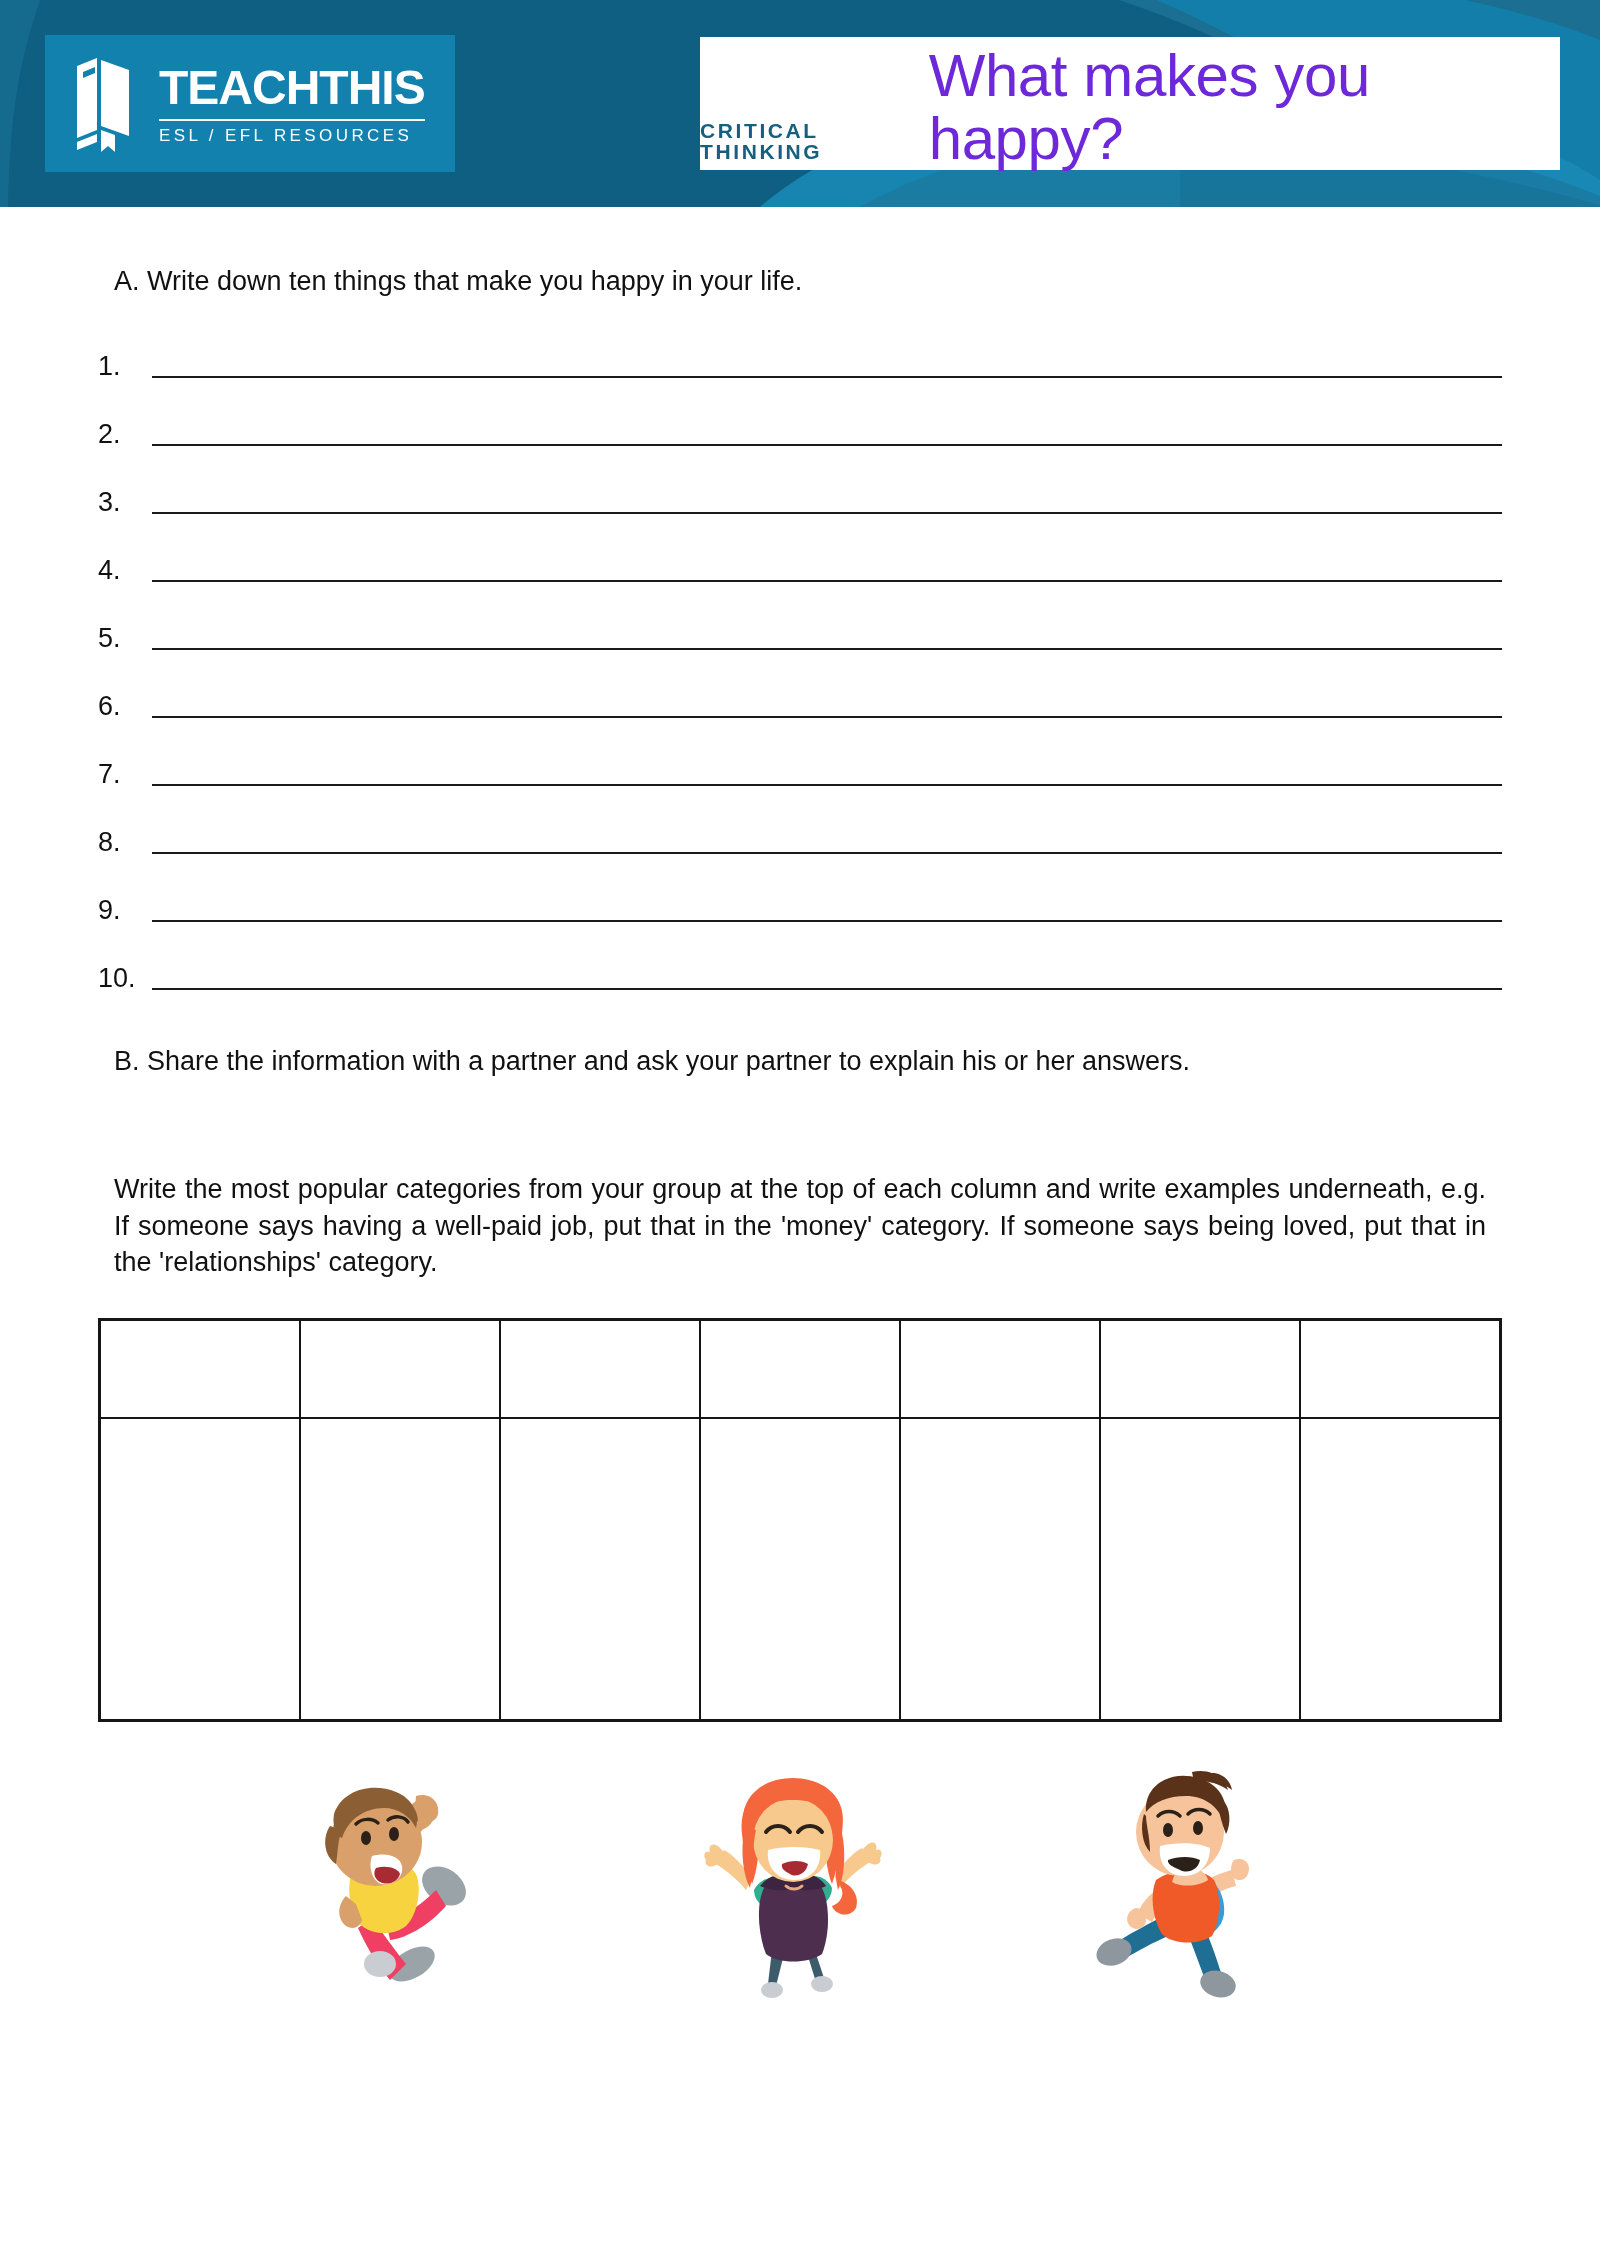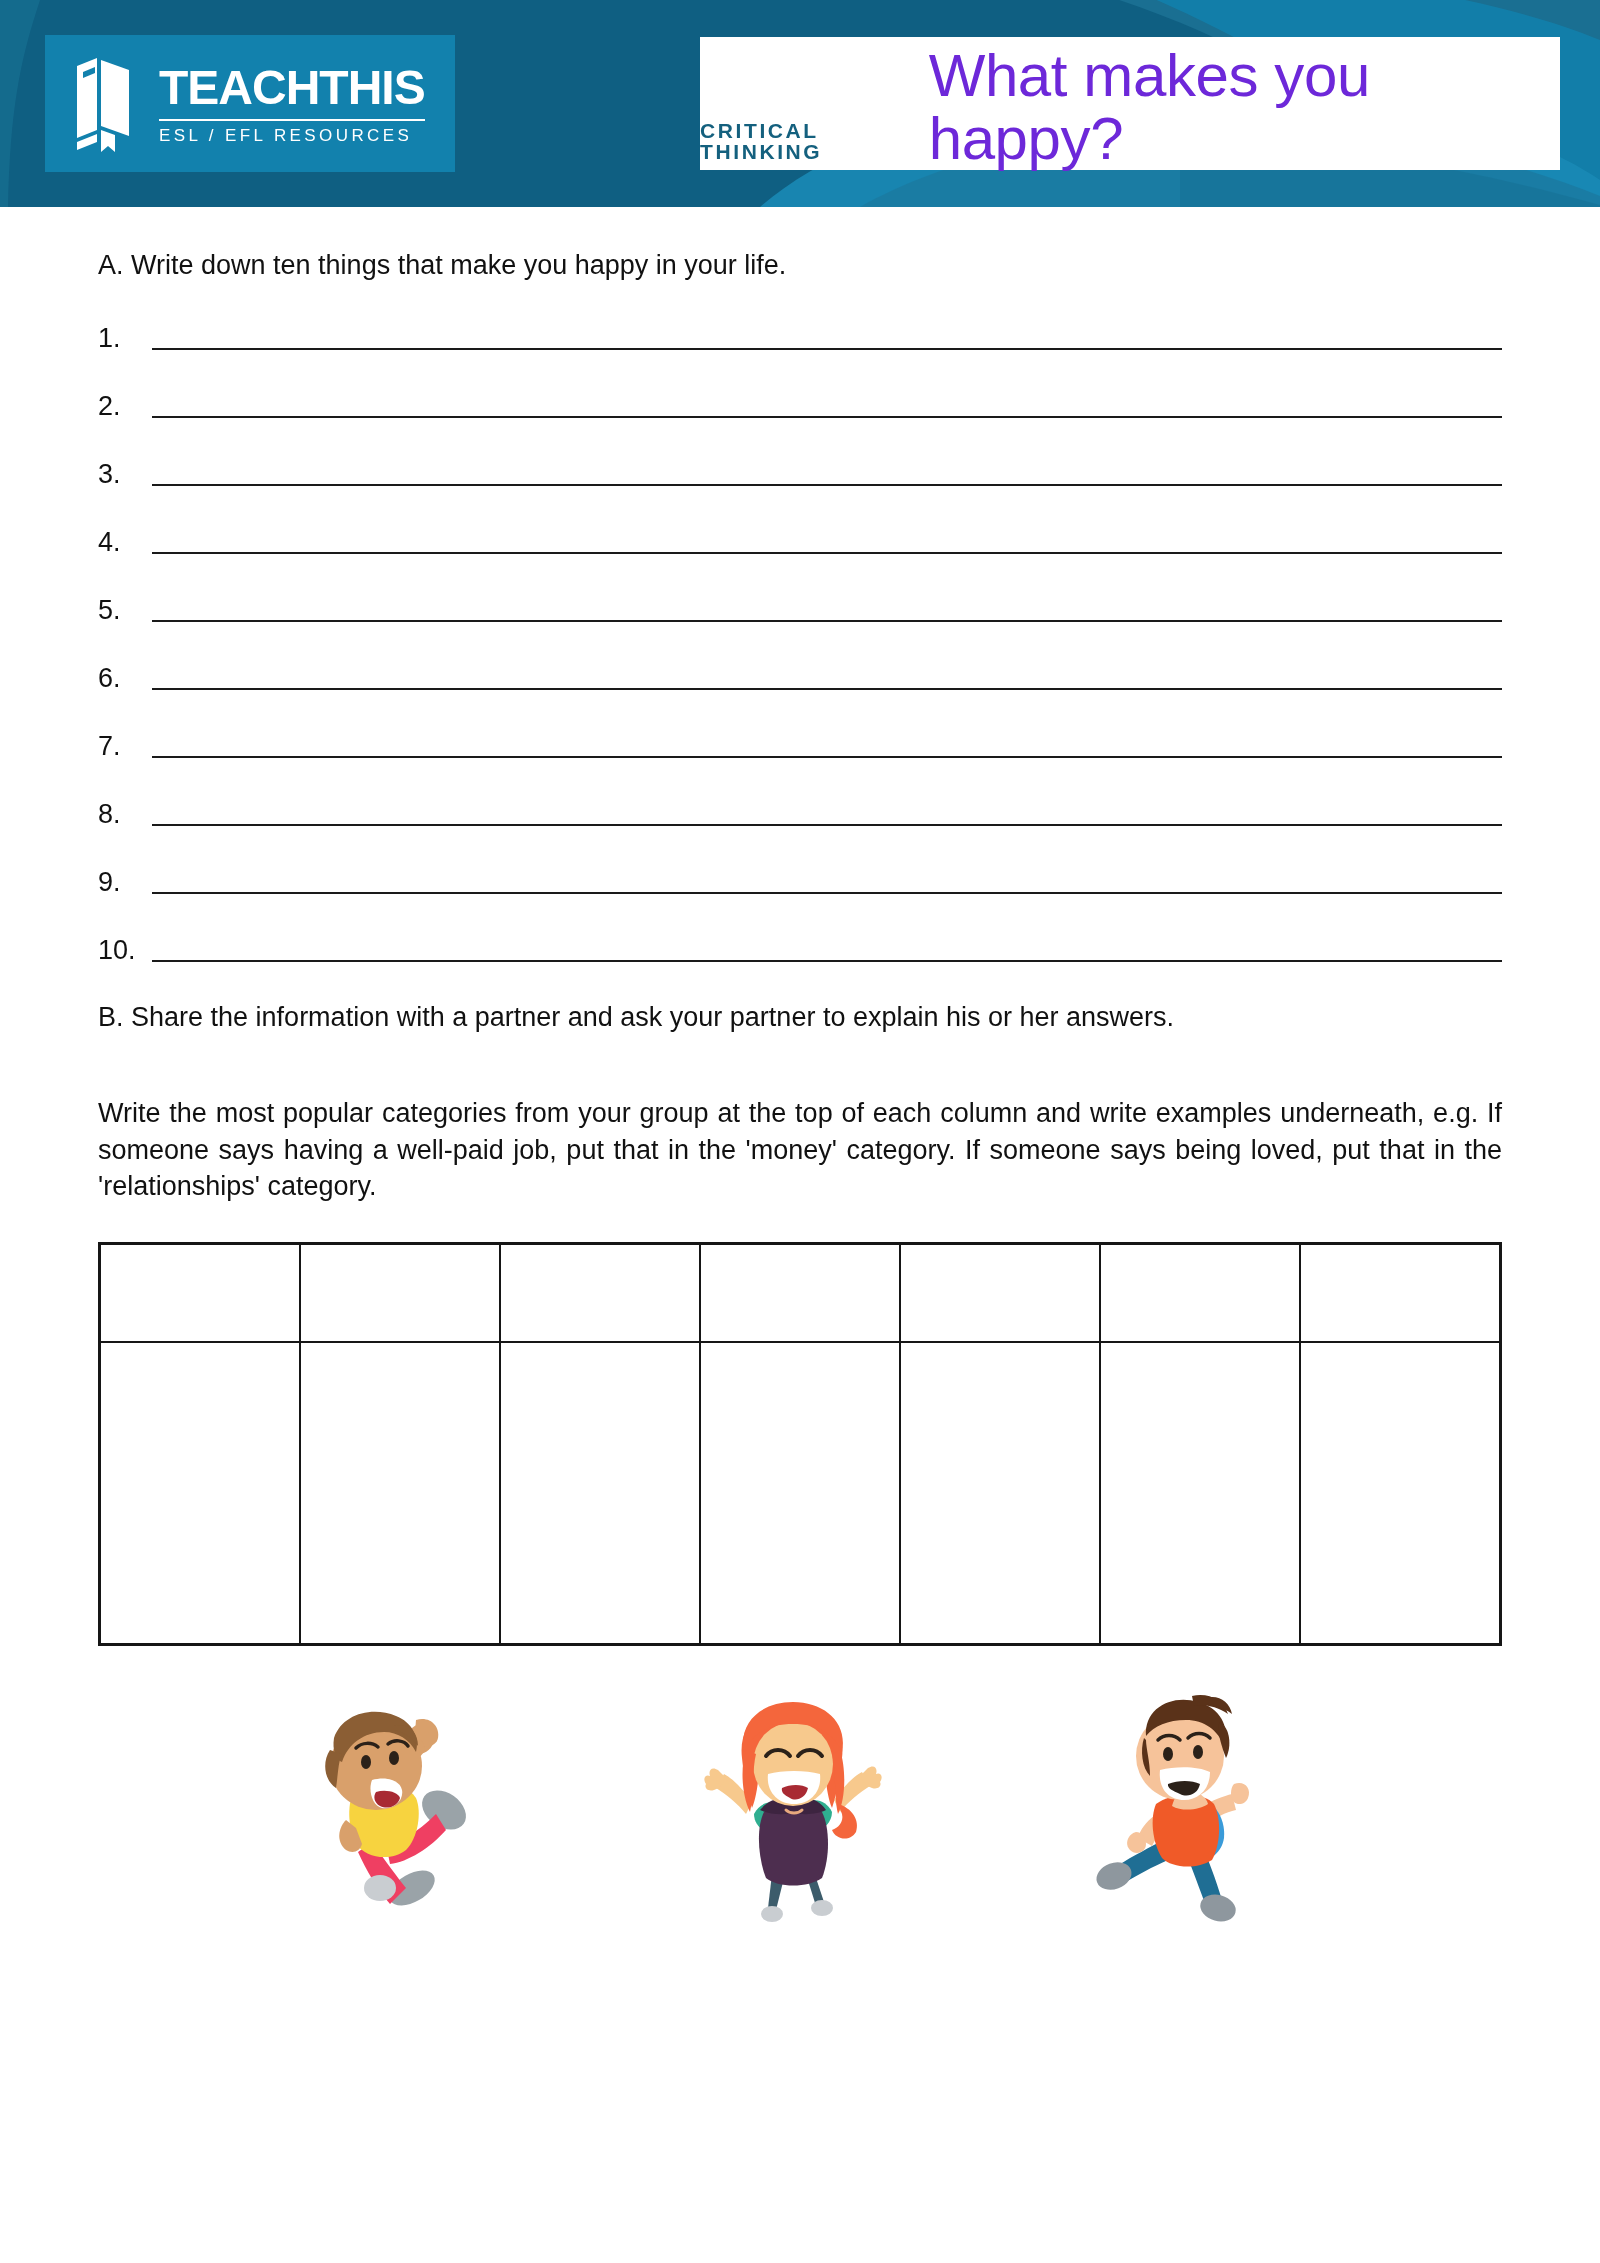--- a/index.html
+++ b/index.html
@@ -44,21 +44,21 @@
   }
   .main-title{
     color:#6d28d9;font-size:60px;font-weight:normal;line-height:1.05;letter-spacing:-0.4px;
   }
 
   
   .body-area{position:absolute;left:0;top:207px;width:1600px;height:1963px;background:#fff;}
   .content{position:absolute;left:98px;top:40px;width:1404px;}
 
   .instr{
-    font-size:27px;color:#111;line-height:1.34;margin:0;
+    font-size:27px;color:#111;line-height:1.34;margin:16px;
   }
   .instr.justify{text-align:justify;}
   .gap-a{height:32px;}
   .gap-b{height:30px;}
 
   
   .lines{margin-top:4px;}
   .line-row{
     display:flex;align-items:flex-end;height:68px;
   }

